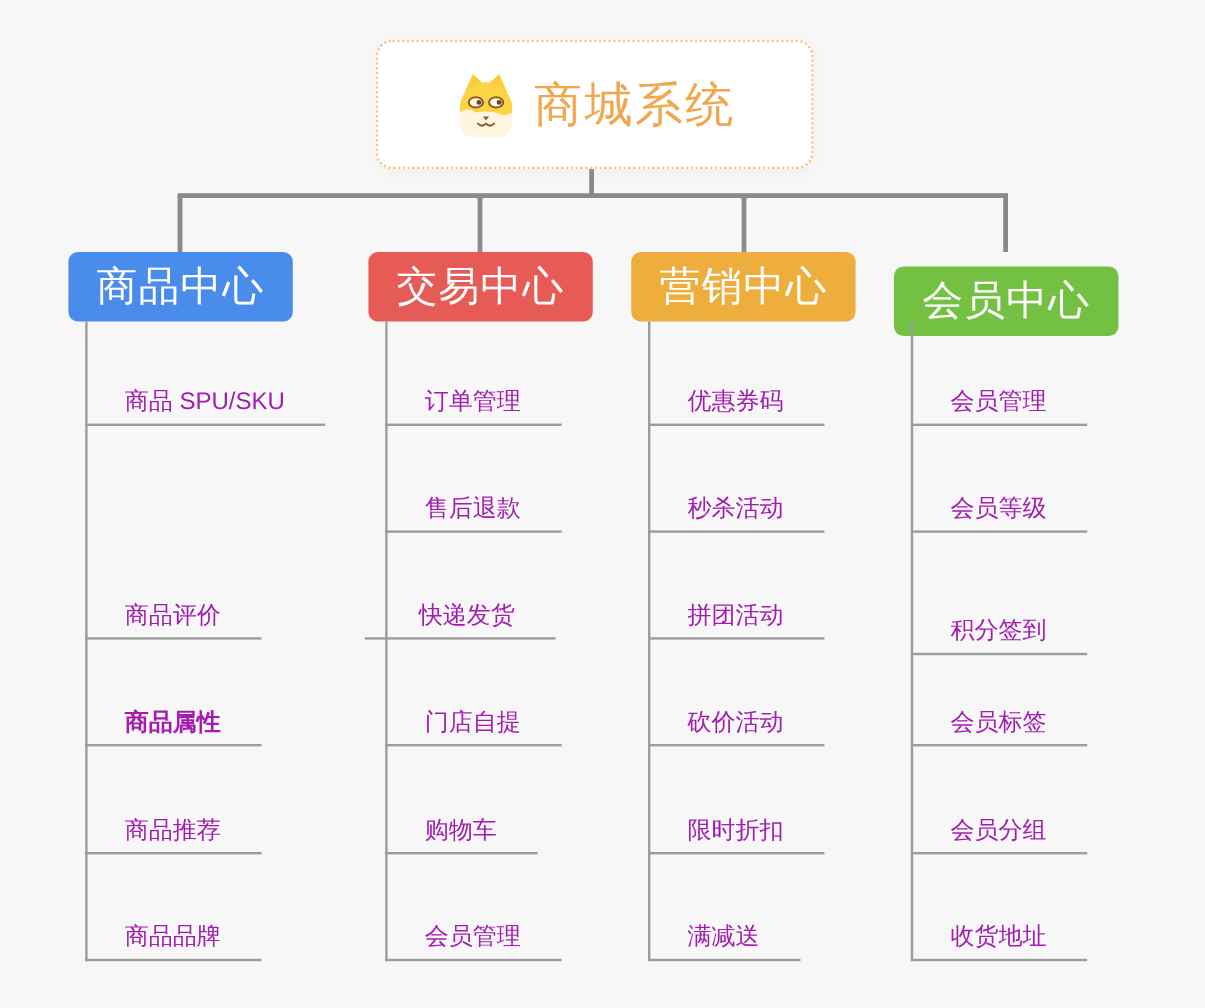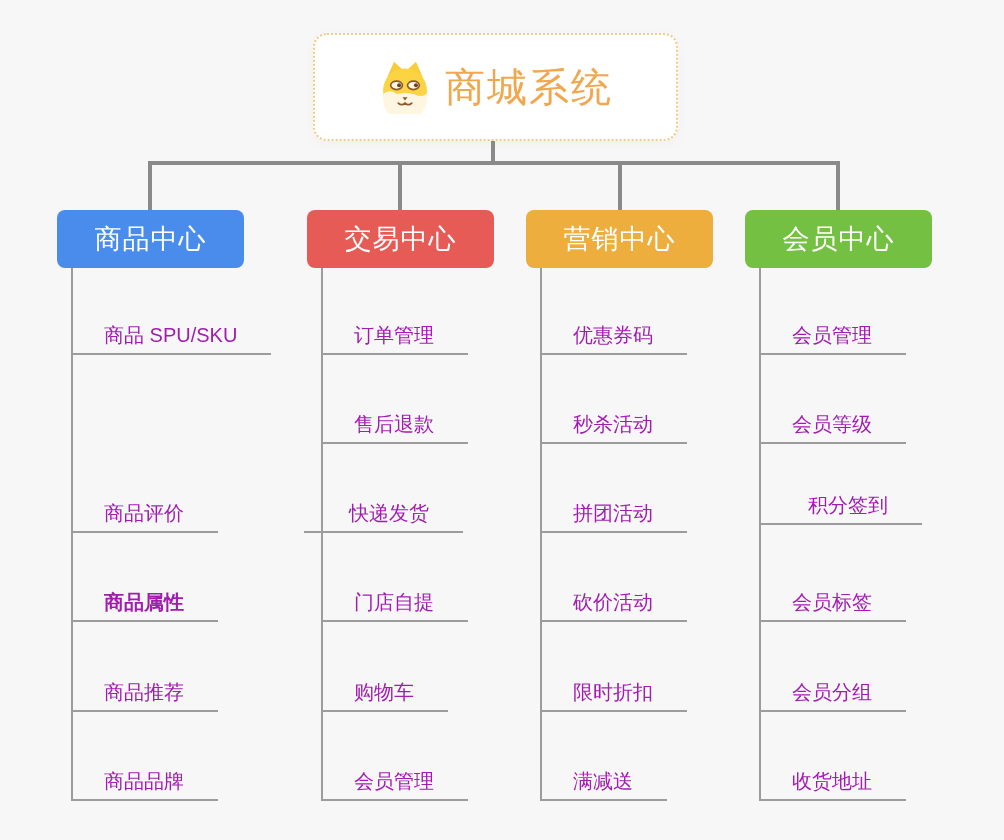--- a/index.html
+++ b/index.html
@@ -16,21 +16,21 @@
     background:#FFFFFF; border:2px dotted #F3CA83; border-radius:14px;
     box-sizing:border-box; display:flex; align-items:center; justify-content:center;
     gap:13px; box-shadow:0 3px 10px rgba(190,150,70,0.07);
   }
   .root-title { font-size:40px; font-weight:400; letter-spacing:2px; }
   
   .branch-node {
     position:absolute; top:210px; width:187px; height:58px;
     border-radius:8px; display:flex; align-items:center; justify-content:center;
   }
-  .branch-label { color:#FFFFFF; font-size:27px; letter-spacing:1px;font-family:Liberation Mono, monospace; }
+  .branch-label { color:#FFFFFF; font-size:34px; letter-spacing:1px;font-family:Liberation Mono, monospace; }
   
   .vline { position:absolute; top:268px; width:2px; height:533px; background:#9C9C9C; }
   
   .leaf {
     position:absolute; box-sizing:border-box; height:38px;
     border-bottom:2px solid #9C9C9C;
     display:flex; align-items:flex-end;
   }
   .leaf-label {
     font-size:20px; color:#a21caf; line-height:1.25;
@@ -125,31 +125,31 @@
   <div class="leaf" style="left:540px;top:584px;">
       <span class="leaf-label">砍价活动</span>
     </div>
   <div class="leaf" style="left:540px;top:674px;">
       <span class="leaf-label">限时折扣</span>
     </div>
   <div class="leaf" style="left:540px;top:763px;">
       <span class="leaf-label">满减送</span>
     </div>
 
-  <div class="branch-node" style="left: 745px; background-color: rgb(115, 192, 66);">
+  <div class="branch-node" style="left: 745px; background-color: rgb(115, 192, 66); margin-top: 12px;">
     <span class="branch-label">会员中心</span>
   </div>
   <div class="vline" style="left:759px;"></div>
   <div class="leaf" style="left:759px;top:317px;">
       <span class="leaf-label">会员管理</span>
     </div>
   <div class="leaf" style="left:759px;top:406px;">
       <span class="leaf-label">会员等级</span>
     </div>
-  <div class="leaf" style="left:759px;top:487px;padding-left:16px;">
+  <div class="leaf" style="left:759px;top:508px;">
       <span class="leaf-label">积分签到</span>
     </div>
   <div class="leaf" style="left:759px;top:584px;">
       <span class="leaf-label">会员标签</span>
     </div>
   <div class="leaf" style="left:759px;top:674px;">
       <span class="leaf-label">会员分组</span>
     </div>
   <div class="leaf" style="left:759px;top:763px;">
       <span class="leaf-label">收货地址</span>

